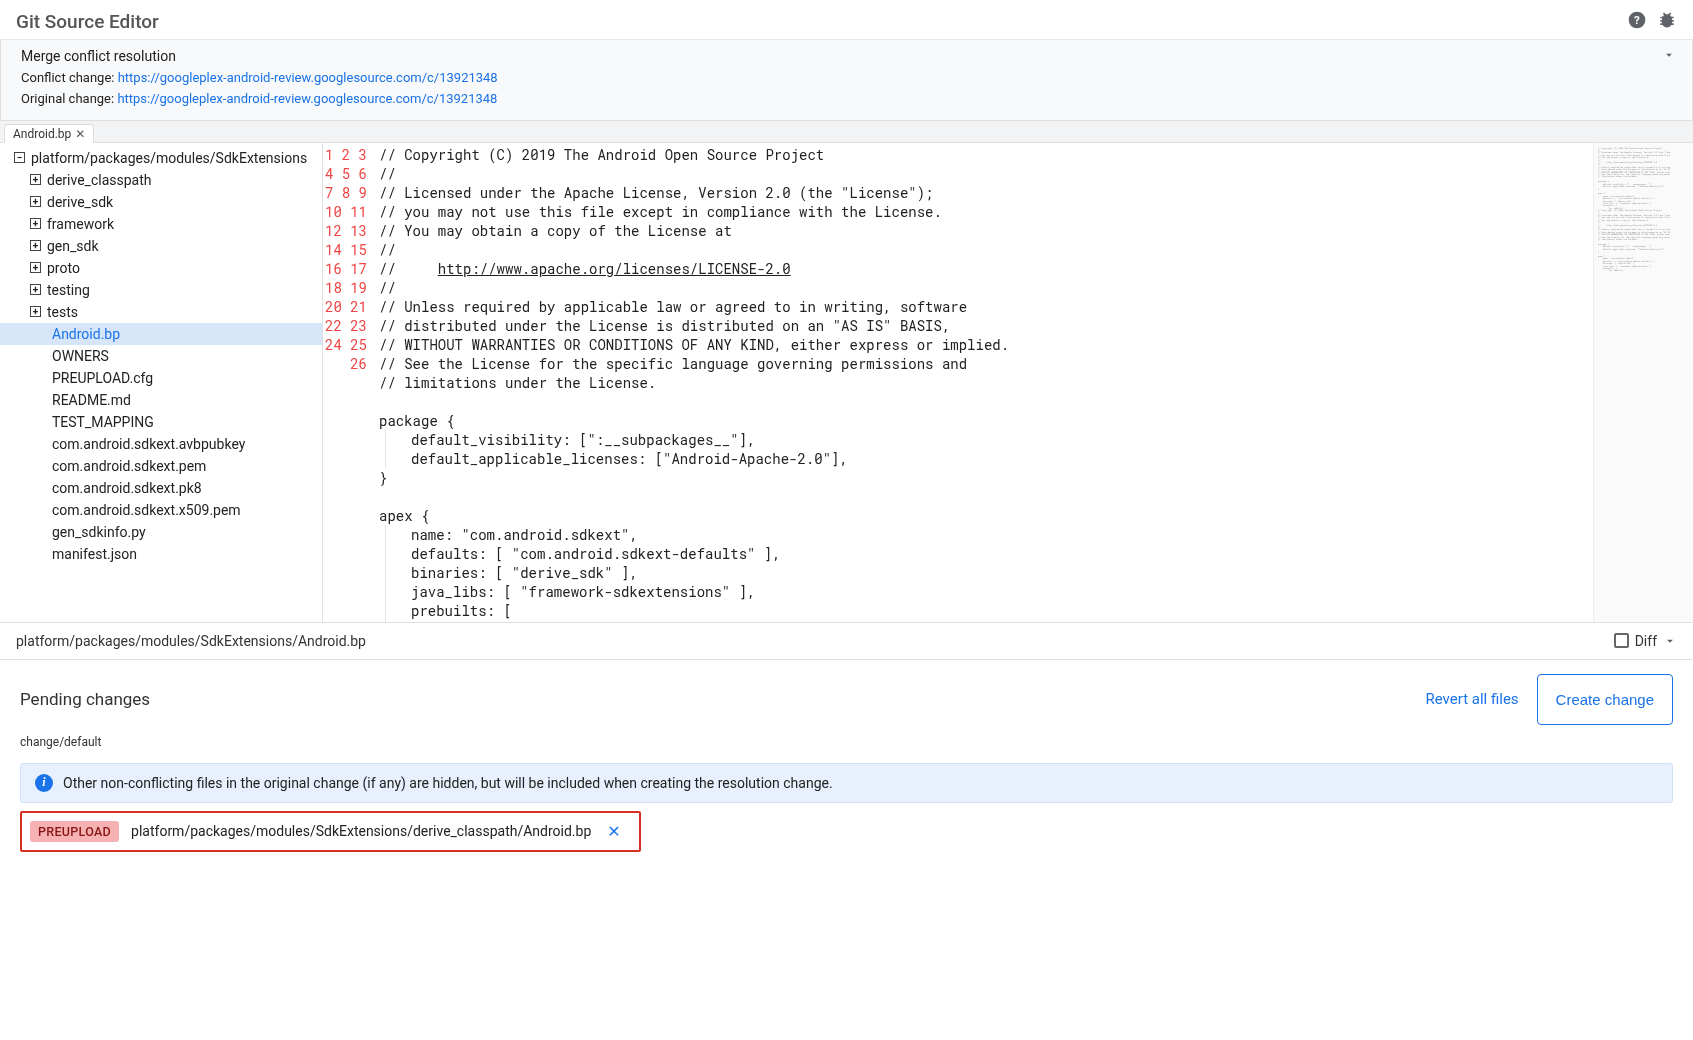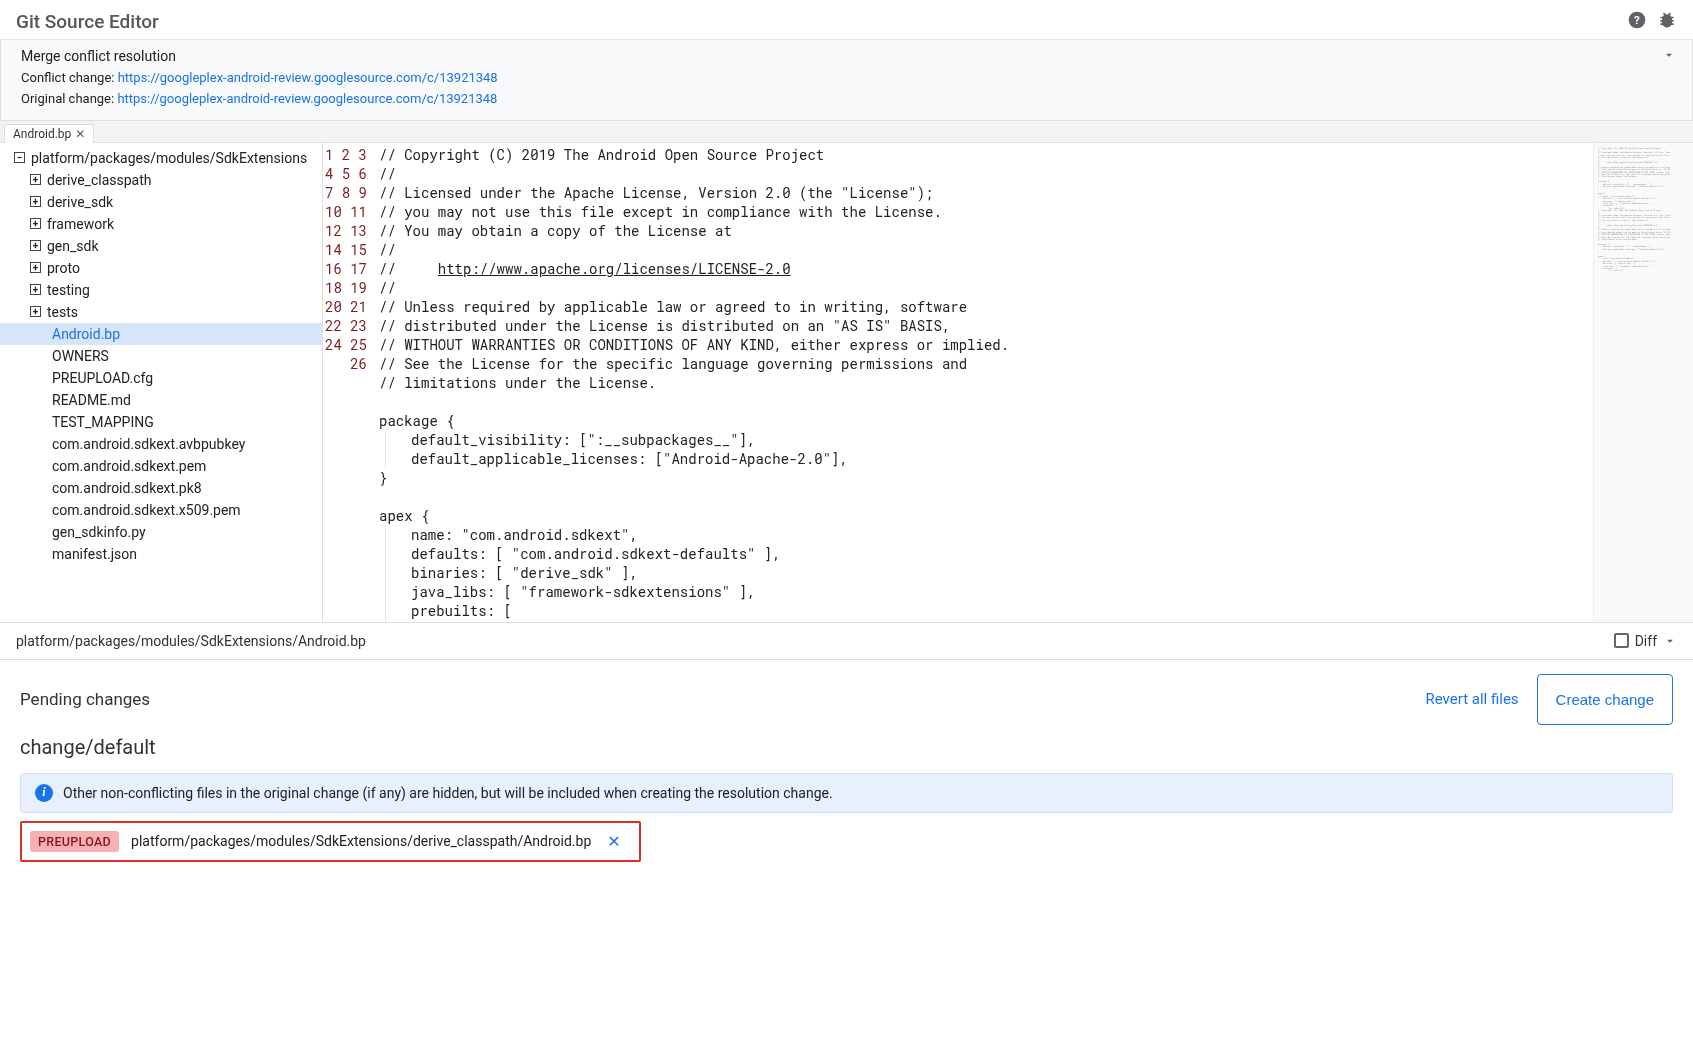--- a/index.html
+++ b/index.html
@@ -17,36 +17,36 @@
 .tab { background: #fff; border: 1px solid #ddd; border-bottom: none; border-radius: 3px 3px 0 0; padding: 2px 8px; font-size: 12px; display: inline-flex; align-items: center; gap: 4px; position: relative; top:1px; }
 .tab .x { color:#555; cursor:pointer; font-size: 12px; }
 .workspace { display: flex; height: 480px; border-bottom: 1px solid #e0e0e0; }
 .tree { width: 323px; border-right: 1px solid #e0e0e0; overflow-y: auto; padding: 4px 0; font-size: 14px; }
 .tree-item { display:flex; align-items:center; gap:6px; padding: 3px 10px 3px 14px; cursor: pointer; white-space: nowrap; color:#222; }
 .tree-item.lvl1 { padding-left: 30px; }
 .tree-item.lvl2 { padding-left: 52px; }
 .tree-item.selected { background: #d6e5f7; color: #1a73e8; }
 .tree-sq { width:11px; height:11px; border: 1.5px solid #444; display:inline-flex; align-items:center; justify-content:center; font-size:10px; line-height:1; font-weight:bold; flex-shrink:0; }
 .editor { flex: 1; display: flex; overflow: hidden; background:#fff; position:relative; }
-.gutter { width: 56px; background: #fff; text-align: right; padding: 2px 12px 2px 0; color: #7f1d1d; font-family: "Roboto Mono", Menlo, monospace; font-size: 14px; line-height: 19px; }
+.gutter { width: 56px; background: #fff; text-align: right; padding: 2px 12px 2px 0; color: #ef4444; font-family: "Roboto Mono", Menlo, monospace; font-size: 14px; line-height: 19px; }
 .code { flex: 1; padding: 2px 0; font-family: "Roboto Mono", Menlo, monospace; font-size: 14px; line-height: 19px; color: #222; white-space: pre; overflow: hidden; }
 .code .url { text-decoration: underline; }
 .code .indent { display:inline-block; border-left:1px solid #e4e4e4; width:1px; margin-left:6px; margin-right: 25px; vertical-align: top; height: 19px;}
 .minimap { width: 100px; background: #fafafa; border-left: 1px solid #eee; font-size: 2px; line-height:2.4px; color:#888; padding:4px; overflow:hidden; font-family: monospace; white-space: pre; }
 .pathbar { display:flex; justify-content:space-between; align-items:center; padding: 10px 16px; border-bottom:1px solid #e0e0e0; background:#fff; }
 .path-text { font-size: 14px; color:#333; }
 .diff-ctrl { display:flex; align-items:center; gap:6px; font-size:14px; color:#333; }
 .cb-box { width:15px; height:15px; border:2px solid #666; border-radius:2px; display:inline-block; }
 .pending-area { padding: 14px 20px 20px 20px; }
 .pending-head { display:flex; justify-content:space-between; align-items:center; margin-bottom: 10px; }
 .pending-title { font-size: 17px; color:#333; }
 .pending-actions { display:flex; gap:18px; align-items:center; }
 .link-btn { color:#1a73e8; font-size:15px; cursor:pointer; }
 .primary-btn { border:1px solid #1a73e8; color:#1a73e8; background:#fff; border-radius:4px; padding: 16px 18px; font-size:15px; cursor:pointer; }
-.change-name { font-size:20px; color:#333; margin-bottom:14px; }
+.change-name { font-size:12px; color:#333; margin-bottom:14px; }
 .info-banner { background:#e8f0fe; border:1px solid #d0e0fa; border-radius:3px; padding:10px 14px; display:flex; align-items:center; gap:10px; font-size:14px; color:#222; margin-bottom:8px; }
 .info-circle { width:18px; height:18px; border-radius:50%; background:#1a73e8; color:#fff; font-size:12px; font-weight:bold; display:flex; align-items:center; justify-content:center; font-family: Georgia, serif; font-style: italic; flex-shrink:0; }
 .conflict-box { border: 2.5px solid #d93025; border-radius:2px; display:inline-flex; align-items:center; gap:12px; padding:8px 14px 8px 8px; }
 .conflict-badge { background:#f6b2b2; color:#8a1515; font-size:12.5px; font-weight:500; padding:3px 8px; border-radius:3px; letter-spacing:0.3px; }
 .conflict-path { font-size:14px; color:#222; }
 .conflict-x { color:#1a73e8; font-size:16px; cursor:pointer; padding:0 4px; }
 </style>
 </head>
 <body>
 

